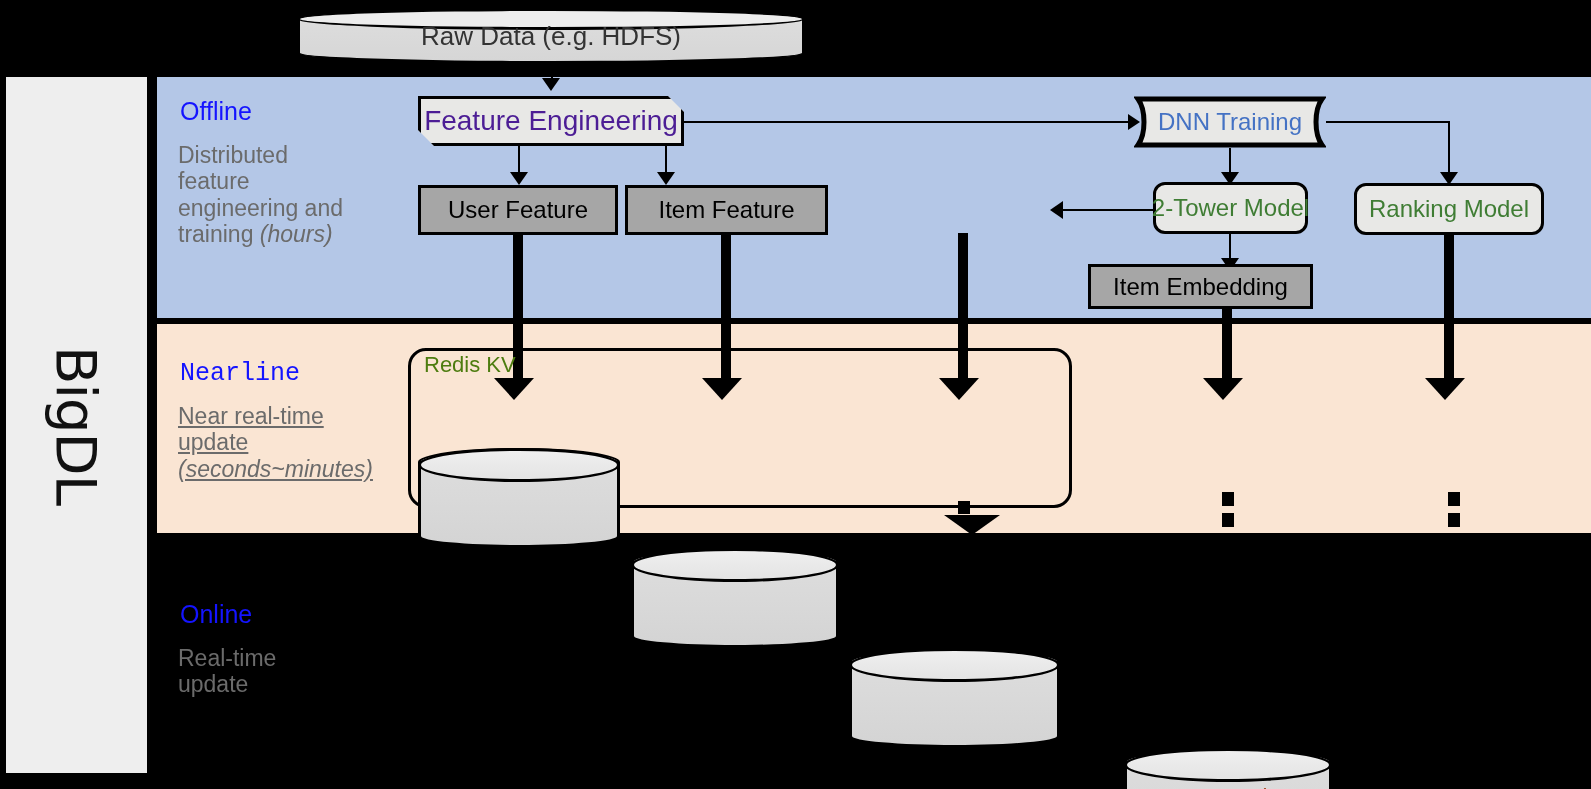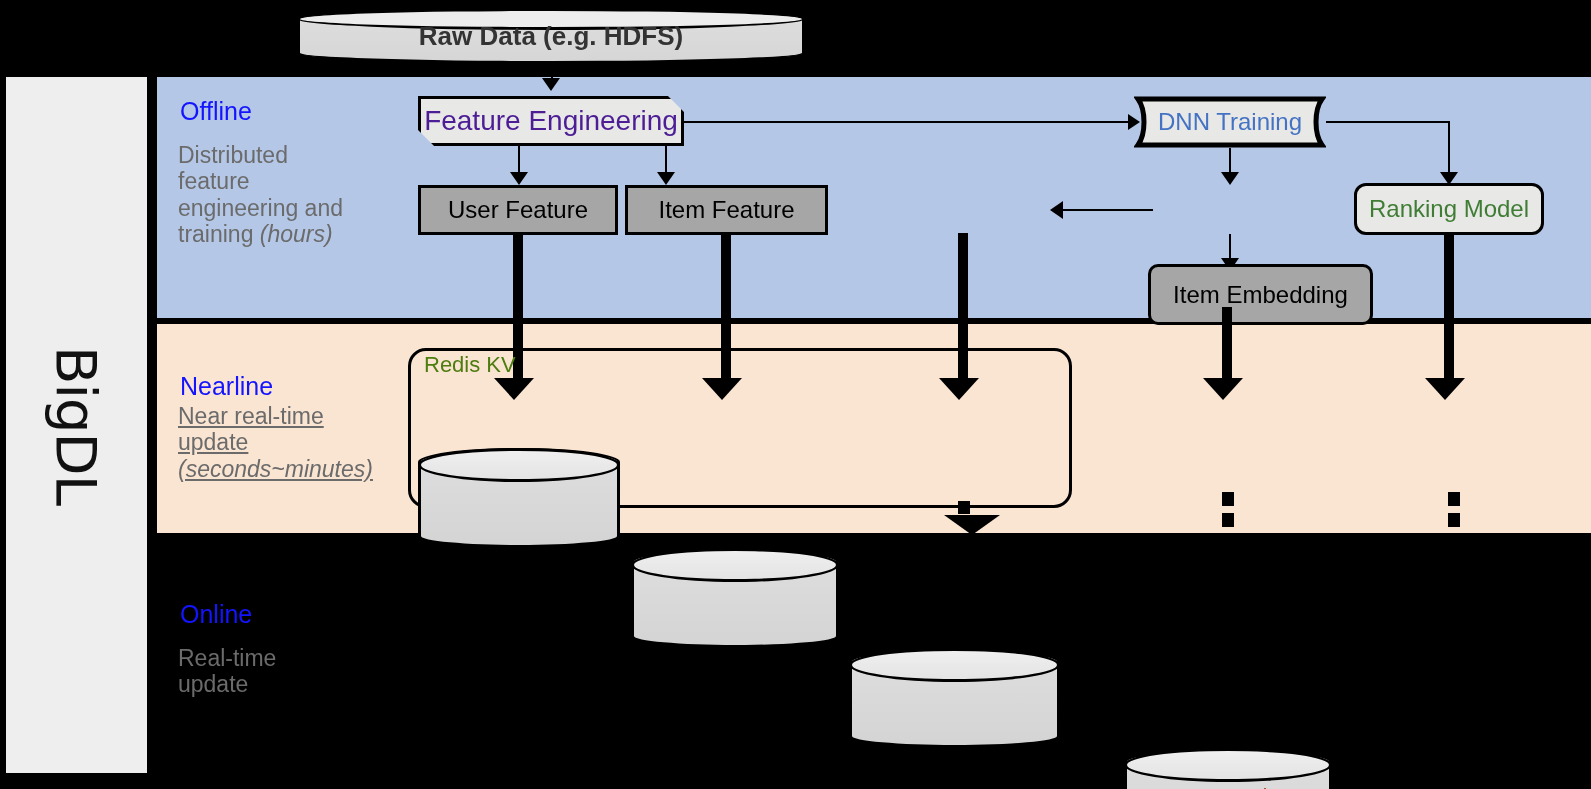--- a/index.html
+++ b/index.html
@@ -75,21 +75,21 @@
     border:3px solid #000;border-radius:50%;
     background:linear-gradient(to bottom,#efefef,#e4e4e4);
     box-sizing:border-box;
   }
   .cyl .cyl-label{position:relative;z-index:2;}
 
   .cyl-wide{
     background:linear-gradient(to bottom,#f2f2f2 0%,#dcdcdc 25%,#d6d6d6 100%);
     border:3px solid #000;border-radius:50%/22% 22% 20% 20%;
     display:flex;align-items:center;justify-content:center;
-    font-size:26px;color:#333;white-space:nowrap;position:relative;font-weight:bold;
+    font-size:26px;color:#333;white-space:nowrap;position:relative;
   }
   .cyl-wide::before{
     content:"";position:absolute;left:-3px;right:-3px;top:-3px;height:22px;
     border:3px solid #000;border-radius:50%;
     background:#ededed;box-sizing:border-box;
   }
   .cyl-wide .cyl-label{position:relative;z-index:2;}
 
   
   .redis-box{
@@ -183,47 +183,50 @@
   <div class="abs gray-box" style="left:418px;top:185px;width:200px;height:50px;">
     <span>User Feature</span>
   </div>
   <div class="abs gray-box" style="left:625px;top:185px;width:203px;height:50px;">
     <span>Item Feature</span>
   </div>
 
   <div class="abs ln-h" style="left:1063px;top:209px;width:90px;"></div>
   <div class="abs arrow-lf" style="left:1050px;top:201px;"></div>
 
+  <div class="abs round-box" style="left:1153px;top:182px;width:155px;height:52px;">
+    <span>2-Tower Model</span>
+  </div>
   <div class="abs round-box" style="left:1354px;top:183px;width:190px;height:52px;">
     <span>Ranking Model</span>
   </div>
 
   <div class="abs ln-v" style="left:1229px;top:234px;height:26px;"></div>
   <div class="abs arrow-dn" style="left:1221px;top:258px;"></div>
 
-  <div class="abs gray-box" style="left:1148px;top:264px;width:225px;height:61px;border-radius:10px;">
+  <div class="abs gray-box" style="left:1088px;top:264px;width:225px;height:45px;">
     <span>Item Embedding</span>
   </div>
 
   <div class="abs thick-v" style="left:513px;top:233px;height:150px;"></div>
   <div class="abs arrow-dn-big" style="left:494px;top:378px;"></div>
 
   <div class="abs thick-v" style="left:721px;top:233px;height:150px;"></div>
   <div class="abs arrow-dn-big" style="left:702px;top:378px;"></div>
 
   <div class="abs thick-v" style="left:958px;top:233px;height:150px;"></div>
   <div class="abs arrow-dn-big" style="left:939px;top:378px;"></div>
 
   <div class="abs thick-v" style="left:1222px;top:307px;height:76px;"></div>
   <div class="abs arrow-dn-big" style="left:1203px;top:378px;"></div>
 
   <div class="abs thick-v" style="left:1444px;top:233px;height:150px;"></div>
   <div class="abs arrow-dn-big" style="left:1425px;top:378px;"></div>
 
-  <div class="abs band-title" style="left:180px;top:372px;">Nearline</div>
+  <div class="abs band-title" style="left:180px;top:359px;font-family:Liberation Mono, monospace;">Nearline</div>
   <div class="abs band-sub" style="left:178px;top:403px;width:225px;text-decoration:underline;">
     <div>Near real-time</div>
     <div>update</div>
     <div class="it">(seconds~minutes)</div>
   </div>
 
   <div class="abs redis-box"></div>
   <div class="abs redis-label">Redis KV</div>
 
   <div class="abs cyl" style="left:418px;top:392px;width:202px;height:100px;">

